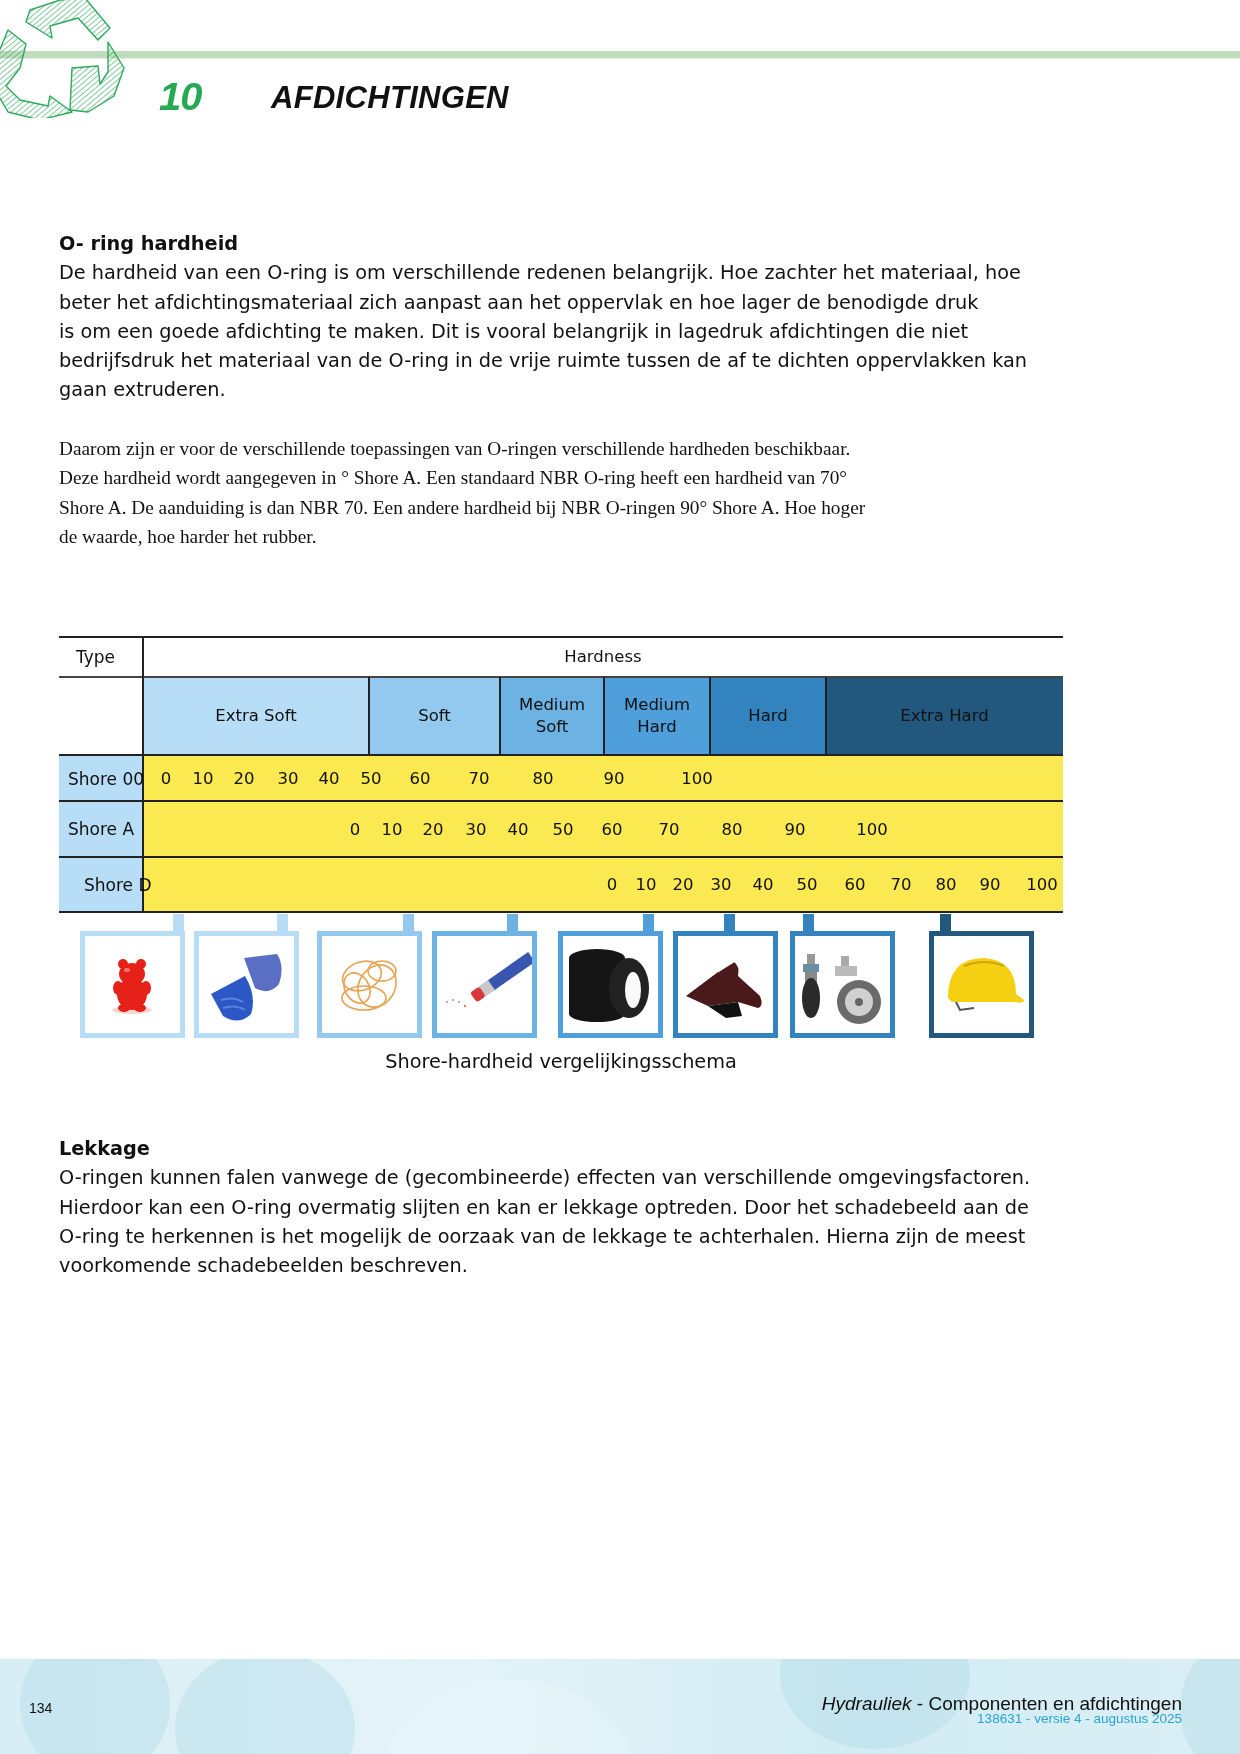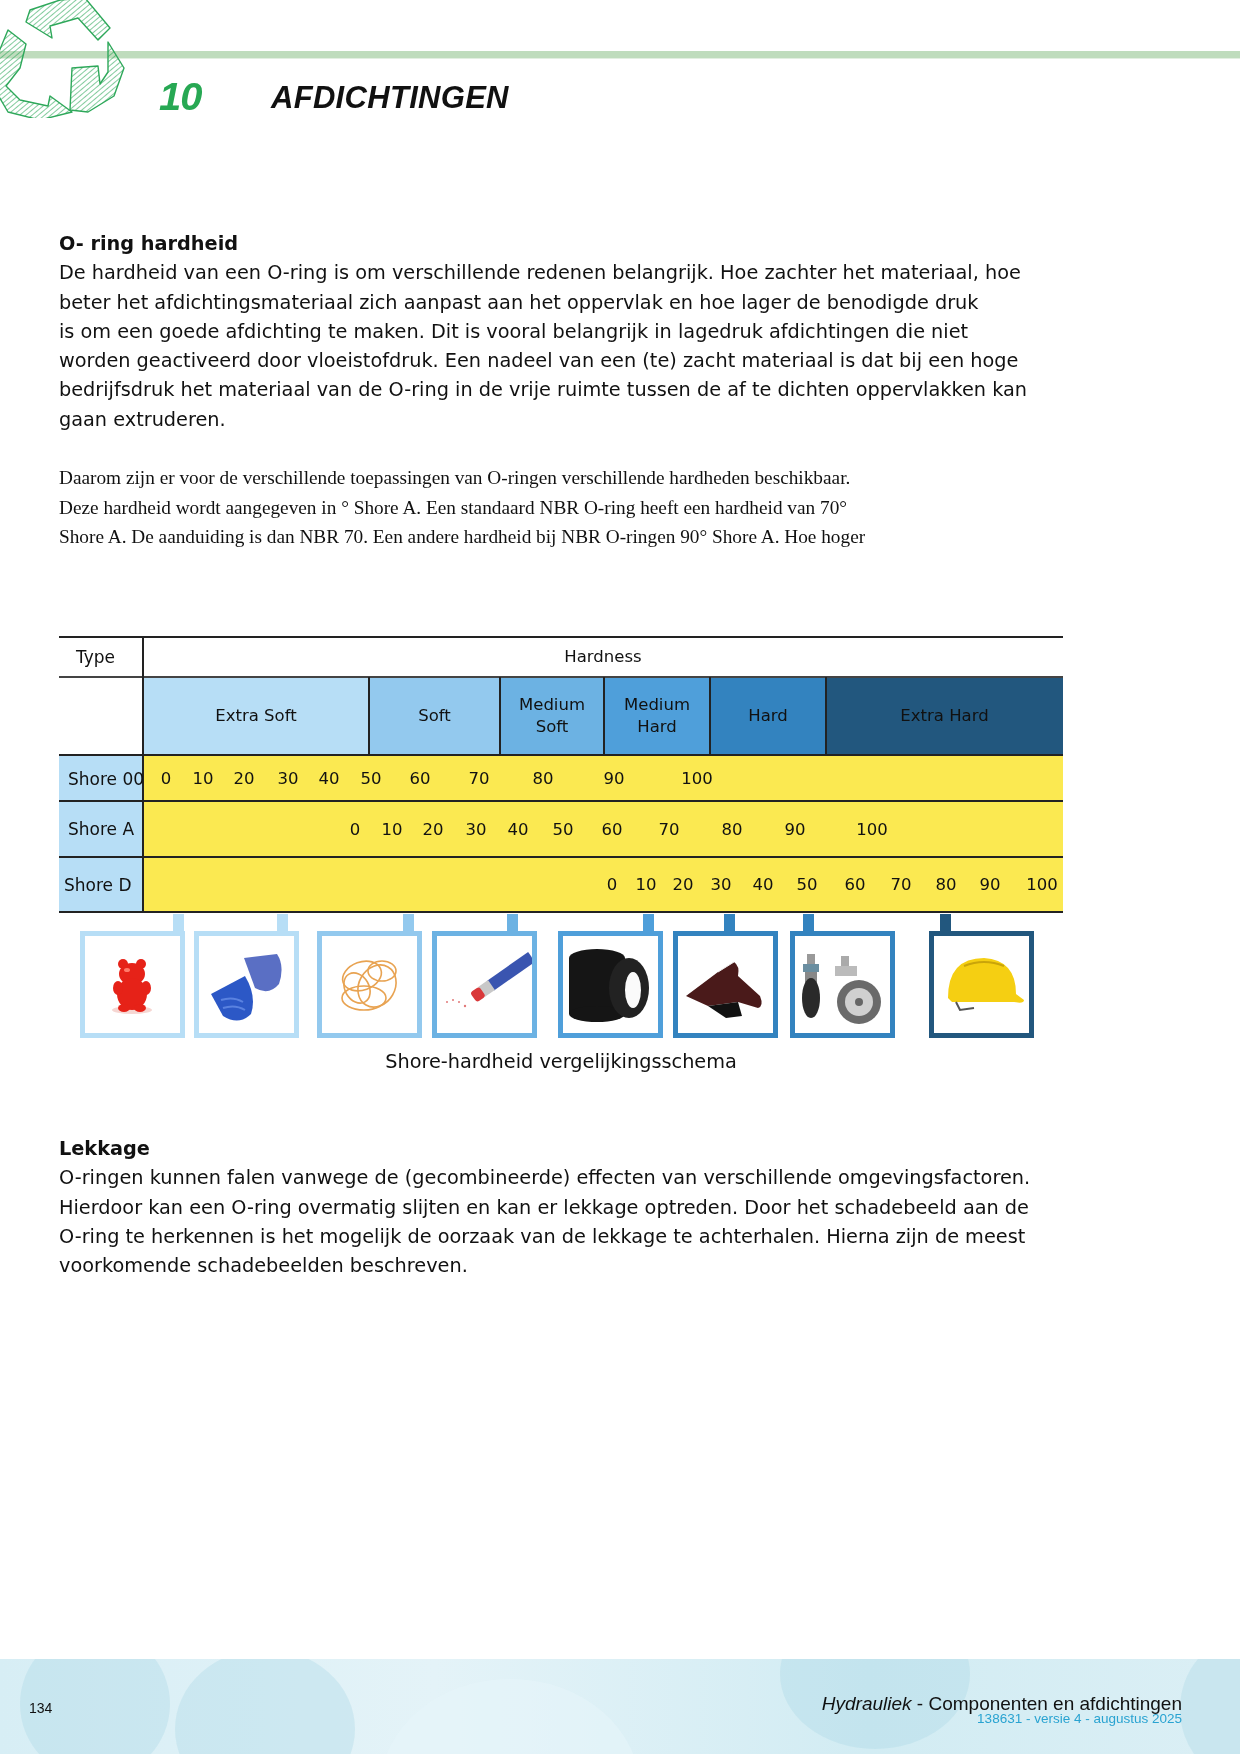--- a/index.html
+++ b/index.html
@@ -83,28 +83,28 @@
 
 <div class="abs chapter-num">10</div>
 <div class="abs chapter-title">AFDICHTINGEN</div>
 
 <div class="abs section" style="top:229px;">
   <h3>O- ring hardheid</h3>
   <p>
     <span class="line">De hardheid van een O-ring is om verschillende redenen belangrijk. Hoe zachter het materiaal, hoe</span>
     <span class="line">beter het afdichtingsmateriaal zich aanpast aan het oppervlak en hoe lager de benodigde druk</span>
     <span class="line">is om een goede afdichting te maken. Dit is vooral belangrijk in lagedruk afdichtingen die niet</span>
-    <span class="line">worden geactiveerd door vloeistofdruk. Een nadeel van een (te) zacht materiaal is dat bij een hoge</span>
     <span class="line">bedrijfsdruk het materiaal van de O-ring in de vrije ruimte tussen de af te dichten oppervlakken kan</span>
     <span class="line">gaan extruderen.</span>
   </p>
   <p style="margin-top:29.3px;font-family:Liberation Serif, serif;">
     <span class="line">Daarom zijn er voor de verschillende toepassingen van O-ringen verschillende hardheden beschikbaar.</span>
     <span class="line">Deze hardheid wordt aangegeven in ° Shore A. Een standaard NBR O-ring heeft een hardheid van 70°</span>
     <span class="line">Shore A. De aanduiding is dan NBR 70. Een andere hardheid bij NBR O-ringen 90° Shore A. Hoe hoger</span>
+    <span class="line">de waarde, hoe harder het rubber.</span>
   </p>
 </div>
 
 <div class="abs" style="left:0;top:0;width:1240px;height:1754px;pointer-events:none;">
 
   <div class="abs" style="left:143px;top:677px;width:226px;height:78px;background:#b7def6;"></div>
   <div class="abs" style="left:369px;top:677px;width:131px;height:78px;background:#93c9ee;"></div>
   <div class="abs" style="left:500px;top:677px;width:104px;height:78px;background:#6cb2e3;"></div>
   <div class="abs" style="left:604px;top:677px;width:106px;height:78px;background:#4f9fda;"></div>
   <div class="abs" style="left:710px;top:677px;width:116px;height:78px;background:#3383bf;"></div>
@@ -145,21 +145,21 @@
   </div>
   <div class="cell-text" style="left:710px;top:677px;width:116px;height:78px;flex-direction:column;">
     <span>Hard</span>
   </div>
   <div class="cell-text" style="left:826px;top:677px;width:237px;height:78px;flex-direction:column;">
     <span>Extra Hard</span>
   </div>
 
   <div class="abs type-label" style="left:68px;top:769px;">Shore 00</div>
   <div class="abs type-label" style="left:68px;top:819px;">Shore A</div>
-  <div class="abs type-label" style="left:64px;top:875px;">Shore D</div>
+  <div class="abs type-label" style="left:84px;top:875px;">Shore D</div>
 
   <span class="num" style="left:166px;top:769px;">0</span>
   <span class="num" style="left:203px;top:769px;">10</span>
   <span class="num" style="left:244px;top:769px;">20</span>
   <span class="num" style="left:288px;top:769px;">30</span>
   <span class="num" style="left:329px;top:769px;">40</span>
   <span class="num" style="left:371px;top:769px;">50</span>
   <span class="num" style="left:420px;top:769px;">60</span>
   <span class="num" style="left:479px;top:769px;">70</span>
   <span class="num" style="left:543px;top:769px;">80</span>

